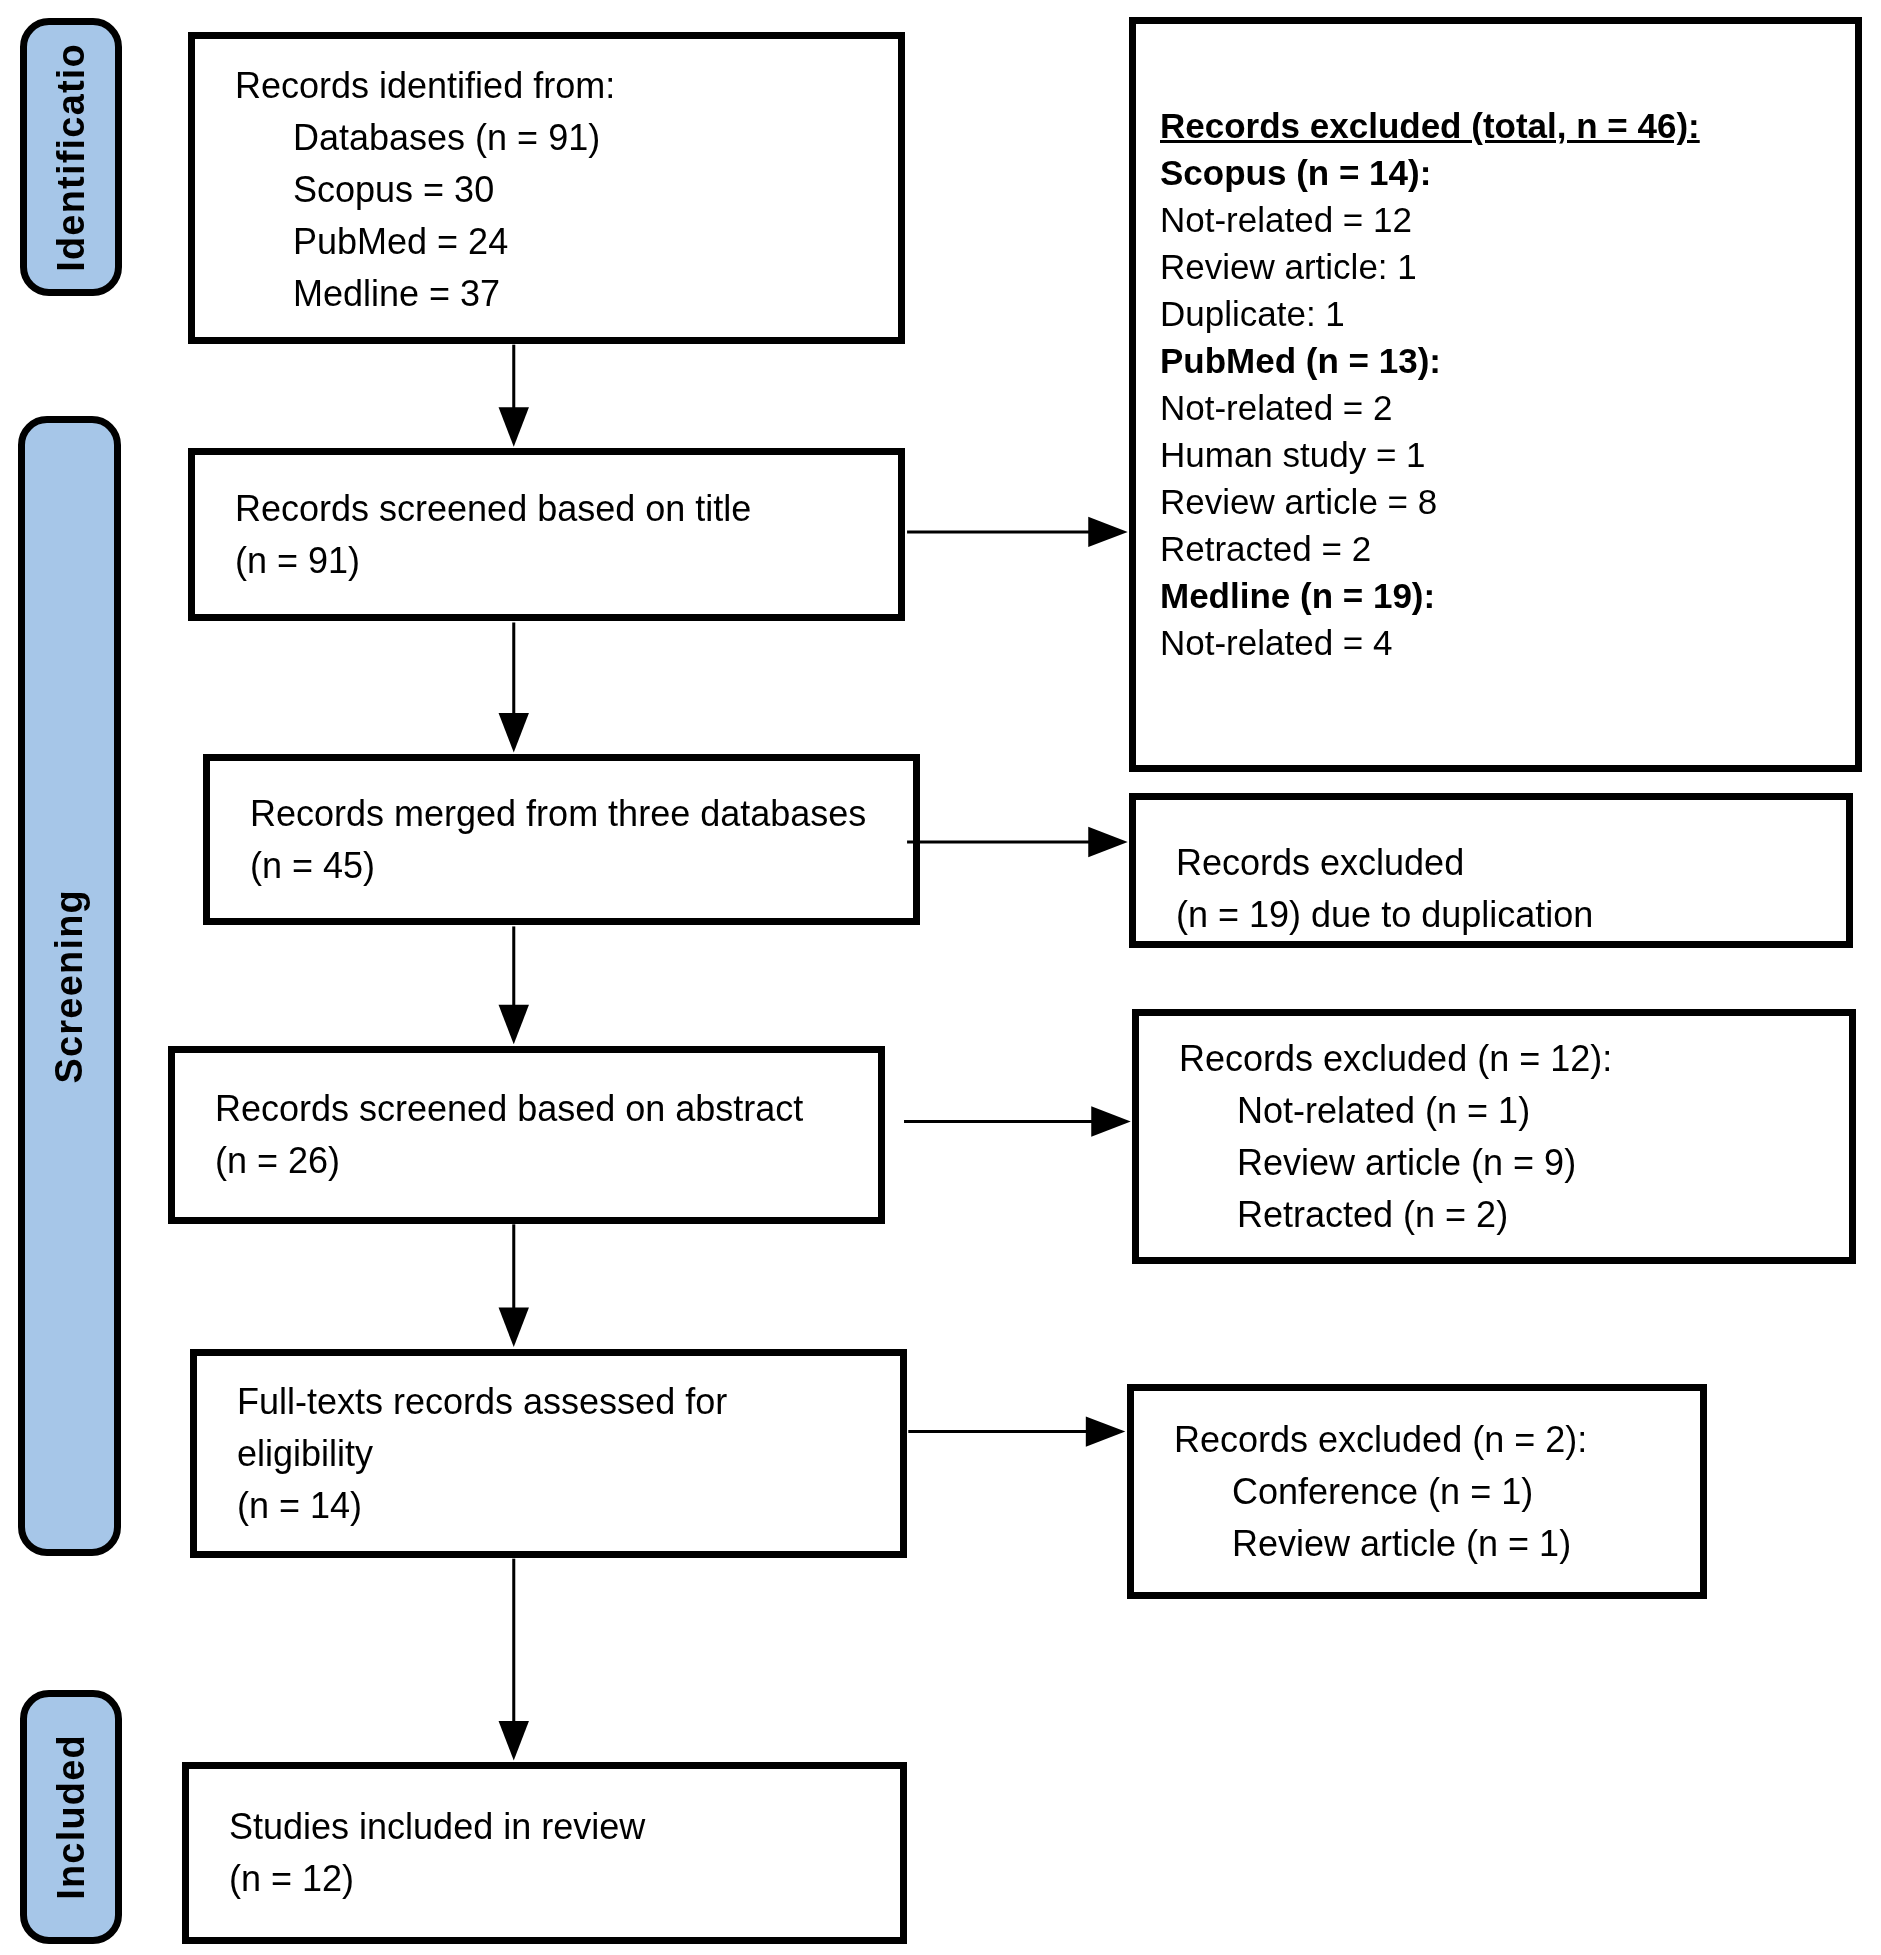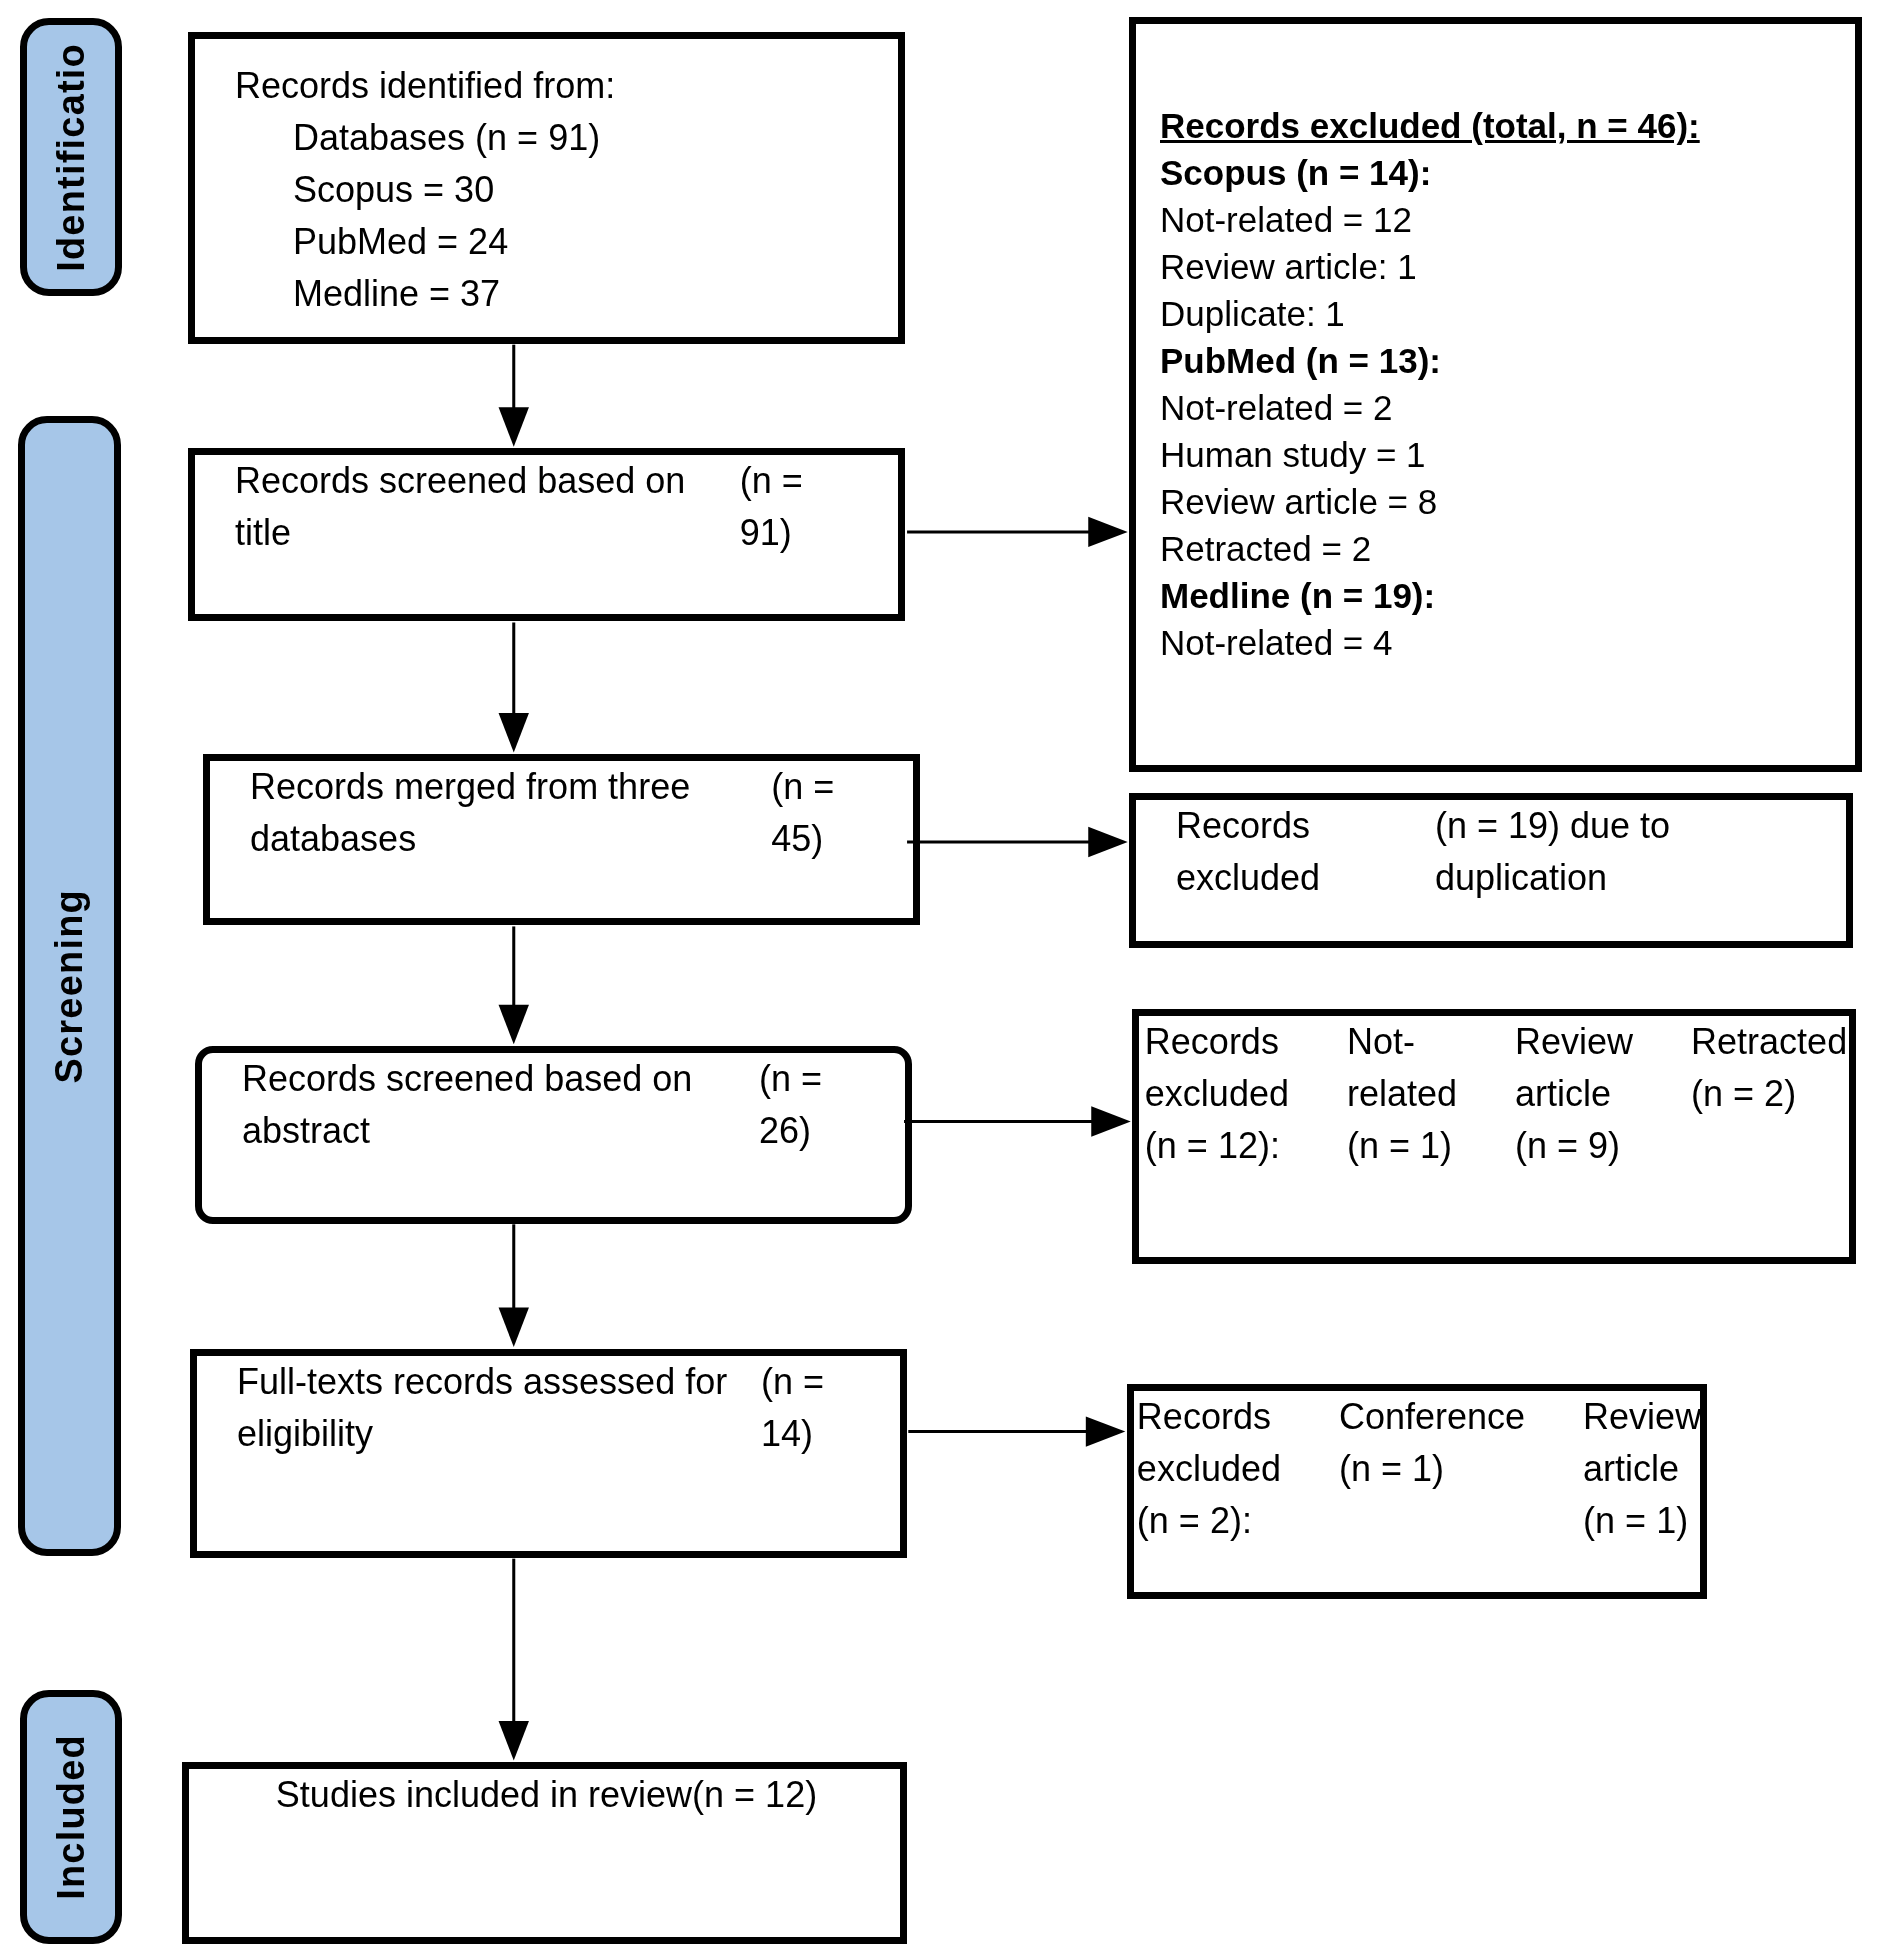--- a/index.html
+++ b/index.html
@@ -32,21 +32,21 @@
   
   .box{
     position:absolute;
     background:#ffffff;
     border:7.3px solid var(--line-color,#000000);
     box-sizing:border-box;
     font-size:36px;
     line-height:52px;
   }
   .box.center{
-    display:flex;justify-content:center;
+    display:flex;flex-direction:column;justify-content:center;
     padding:0 36px 0 40px;
   }
   .box.toppad{
     padding:21px 36px 0 40px;
   }
   .rb1{
     font-size:35px;
     line-height:47px;
     padding:78px 67px 0 36px;
   }
@@ -84,21 +84,21 @@
   <div class="box center" style="left:188px;top:448px;width:717px;height:173px;">
     <span class="bline">Records screened based on title</span>
     <span class="bline">(n = 91)</span>
   </div>
 
   <div class="box center" style="left:203px;top:754px;width:717px;height:171px;">
     <span class="bline">Records merged from three databases</span>
     <span class="bline">(n = 45)</span>
   </div>
 
-  <div class="box center" style="left:195px;top:1046px;width:717px;height:178px;border-radius:18px;">
+  <div class="box center" style="left:168px;top:1046px;width:717px;height:178px;">
     <span class="bline">Records screened based on abstract</span>
     <span class="bline">(n = 26)</span>
   </div>
 
   <div class="box center" style="left:190px;top:1349px;width:717px;height:209px;">
     <span class="bline">Full-texts records assessed for eligibility</span>
     <span class="bline">(n = 14)</span>
   </div>
 
   <div class="box center" style="left:182px;top:1762px;width:725px;height:182px;">

